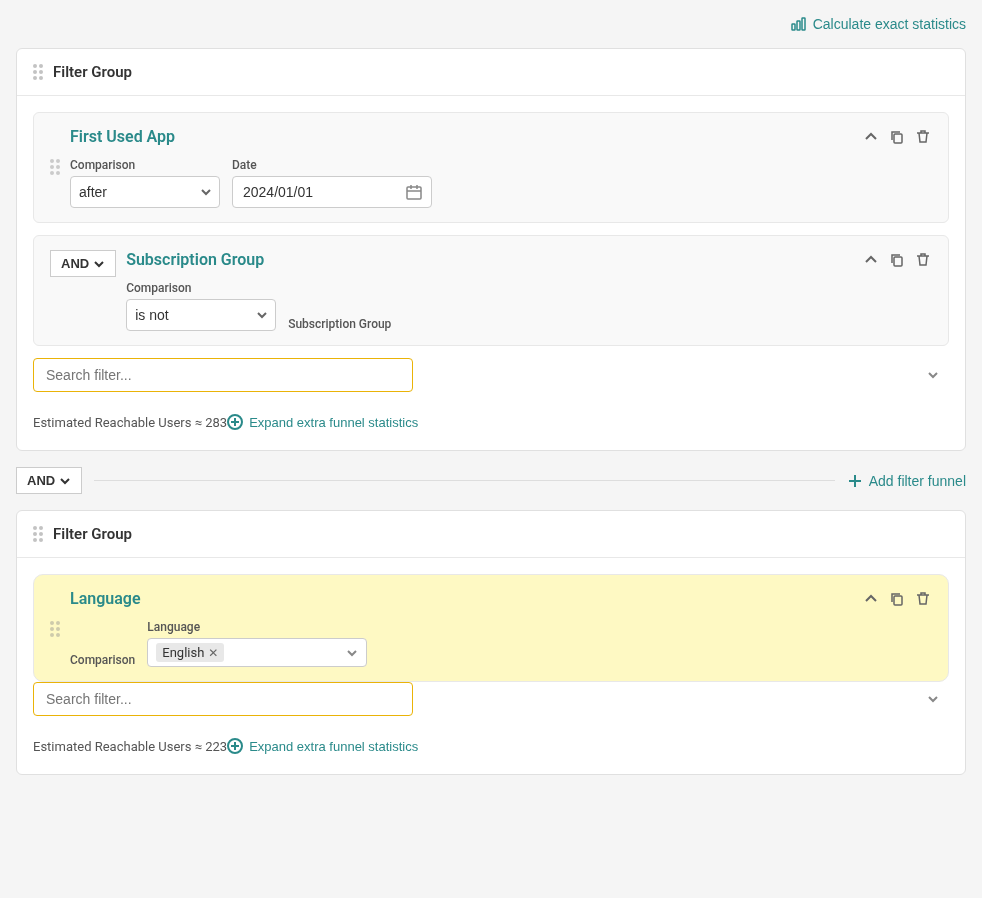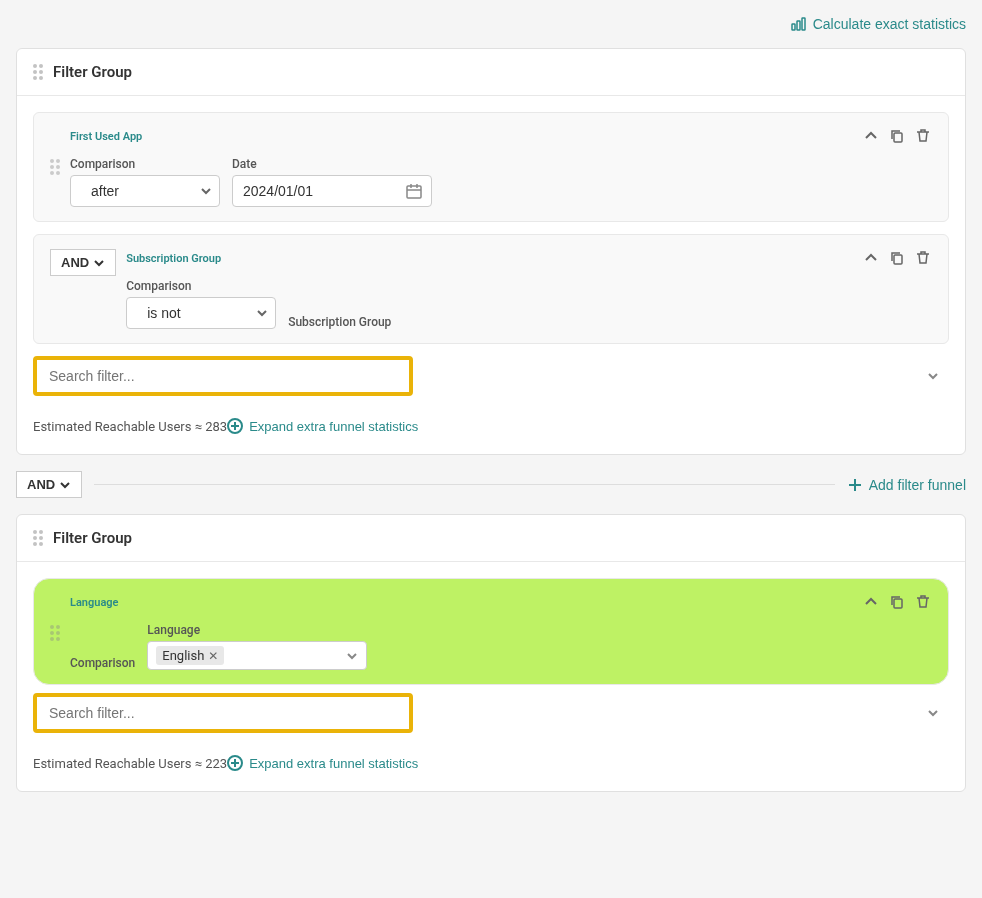--- a/index.html
+++ b/index.html
@@ -70,21 +70,21 @@
     .filter-row-header {
       display: flex;
       align-items: center;
       justify-content: space-between;
       margin-bottom: 12px;
     }
 
     .filter-row-label {
       color: #2a8a8a;
       font-weight: 600;
-      font-size: 11px;
+      font-size: 16px;
     }
 
     .filter-row-actions {
       display: flex;
       gap: 8px;
       align-items: center;
     }
 
     .icon-btn {
       background: none;
@@ -118,21 +118,21 @@
       position: relative;
       display: inline-flex;
       align-items: center;
     }
 
     .select-field {
       appearance: none;
       -webkit-appearance: none;
       border: 1px solid #ccc;
       border-radius: 4px;
-      padding: 7px 32px 7px 20px;
+      padding: 7px 32px 7px 8px;
       font-size: 14px;
       background: #fff;
       color: #333;
       cursor: pointer;
       min-width: 150px;
     }
 
     .select-chevron {
       position: absolute;
       right: 8px;
@@ -185,21 +185,21 @@
     }
 
     .search-filter-wrapper {
       position: relative;
       margin-bottom: 12px;
     }
 
     .search-filter-input {
       width: 100%;
       max-width: 380px;
-      border: 4px solid #eab308;
+      border: 1px solid #eab308;
       border-radius: 4px;
       padding: 8px 36px 8px 12px;
       font-size: 14px;
       color: #999;
       background: #fff;
     }
 
     .search-filter-chevron {
       position: absolute;
       right: 10px;
@@ -511,21 +511,21 @@
           <div class="dot"></div>
         <div class="dot"></div>
           <div class="dot"></div>
       </div>
     </div>
     <span class="filter-group-title">Filter Group</span>
   </div>
 
   <div class="filter-group-body">
 
-    <div style="display:flex; align-items:flex-start; gap:10px; background:#bef264; border:1px solid #e8e8e8; border-radius:16px; padding:14px 16px; margin-bottom:8px;">
+    <div style="display:flex; align-items:flex-start; gap:10px; background:#fef9c3; border:1px solid #e8e8e8; border-radius:10px; padding:14px 16px; margin-bottom:0;">
       <div class="row-drag-handle">
         <div class="dots-grid">
           <div class="dot"></div>
             <div class="dot"></div>
           <div class="dot"></div>
             <div class="dot"></div>
           <div class="dot"></div>
             <div class="dot"></div>
         </div>
       </div>

